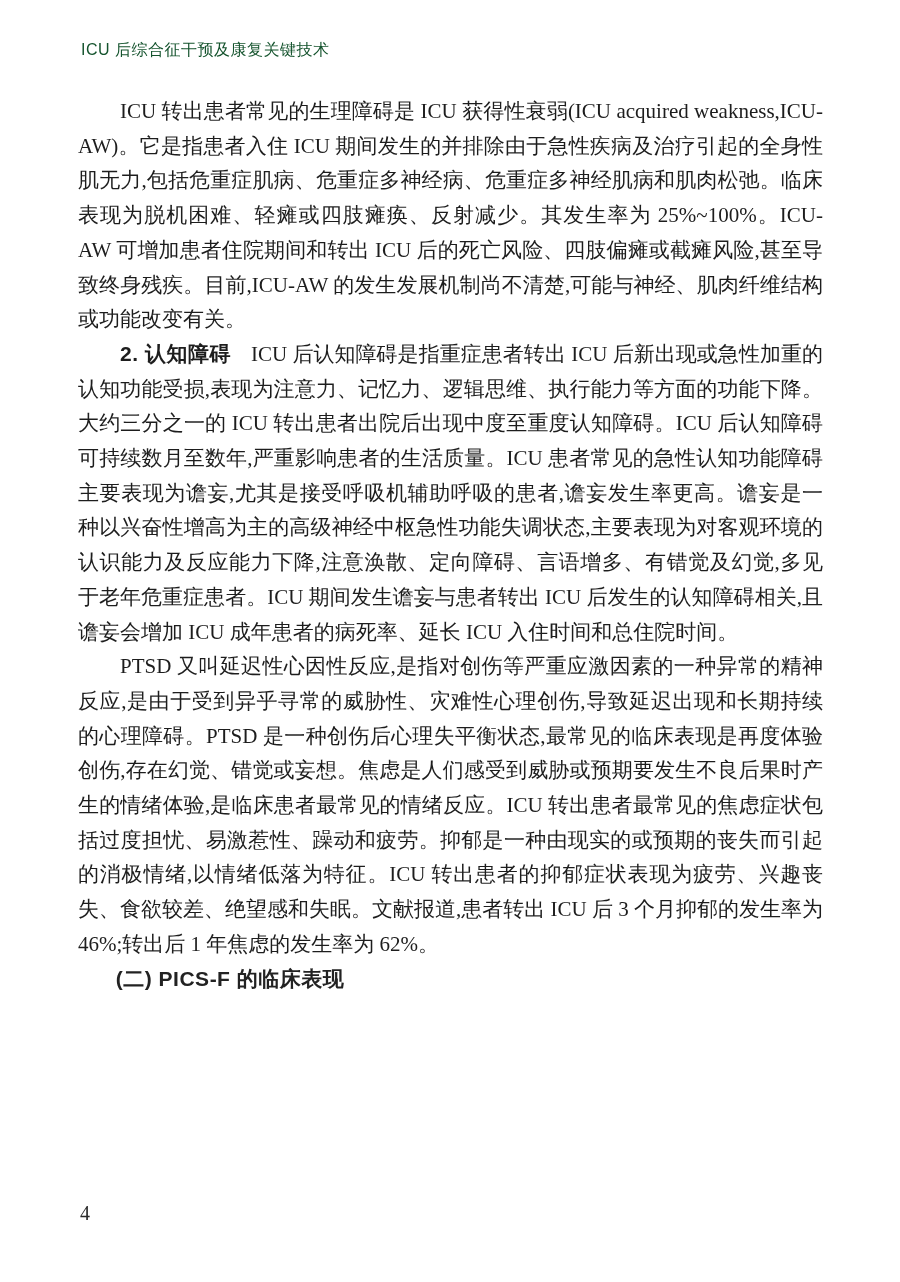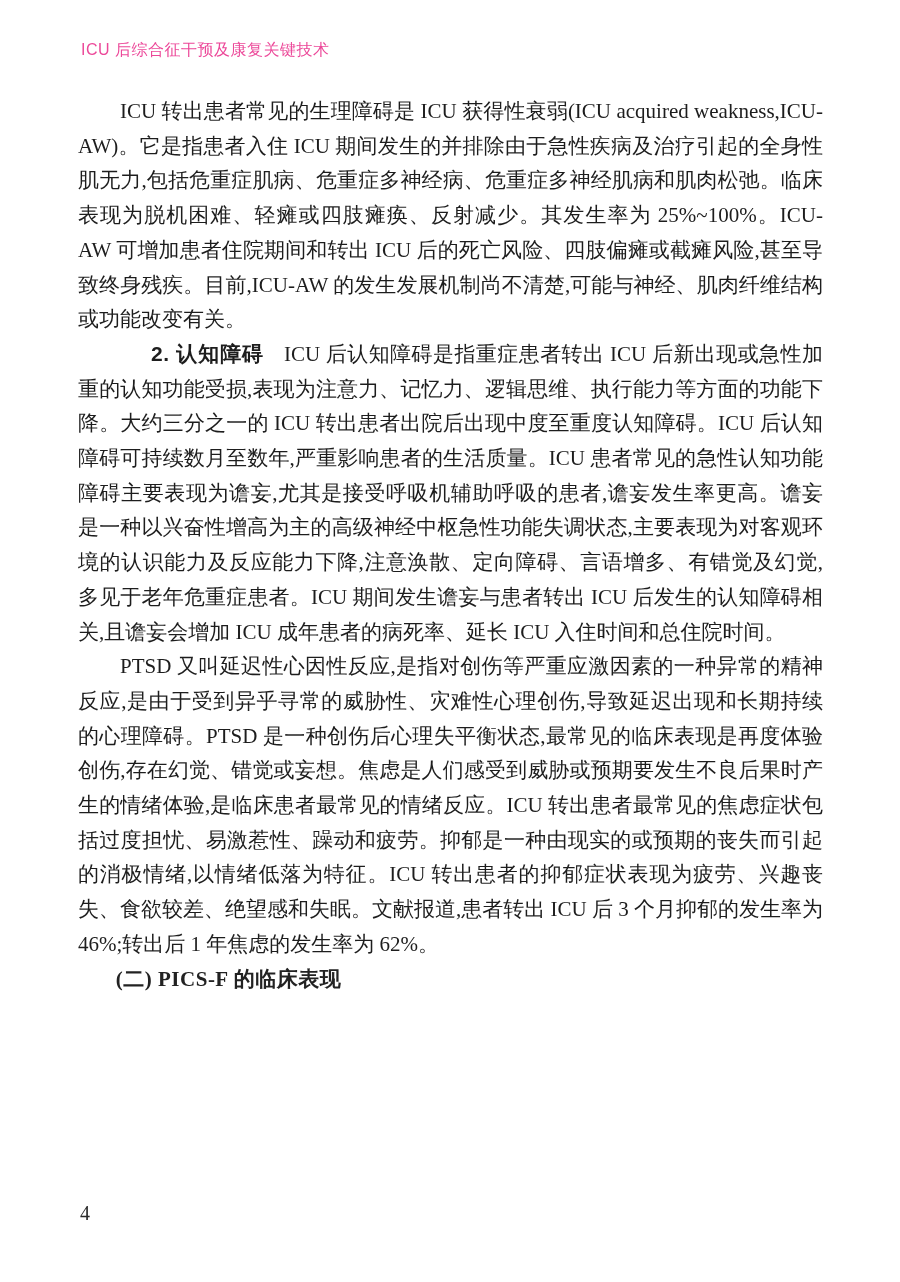--- a/index.html
+++ b/index.html
@@ -16,21 +16,21 @@
     color: #1d1d1d;
     overflow: hidden;
   }
   .running-header {
     position: absolute;
     left: 81px;
     top: 40px;
     font-family: "Liberation Sans", "DejaVu Sans", sans-serif;
     font-size: 16px;
     font-weight: 400;
-    color: #ec4899;
+    color: #14532d;
     letter-spacing: 0.5px;
     white-space: nowrap;
   }
   .body-text {
     position: absolute;
     left: 78px;
     top: 94px;
     width: 745px;
     font-size: 21px;
     line-height: 34.7px;
@@ -40,27 +40,26 @@
   p.para {
     margin: 0;
     padding: 0;
     text-indent: 2em;
   }
   .lead {
     font-family: "Liberation Sans", "DejaVu Sans", sans-serif;
     font-weight: 700;
     margin-right: 0.95em;
     letter-spacing: 0.5px;
-    margin-left: 31px;
   }
   .sec-heading {
     margin: 0;
     padding: 0;
     text-indent: 1.8em;
-    font-family: Liberation Serif, serif;
+    font-family: Liberation Sans, sans-serif;
     font-size: 21px;
     font-weight: 700;
     line-height: 34.7px;
     letter-spacing: 0.5px;
     color: #222222;
   }
   .page-number {
     position: absolute;
     left: 80px;
     top: 1202px;

